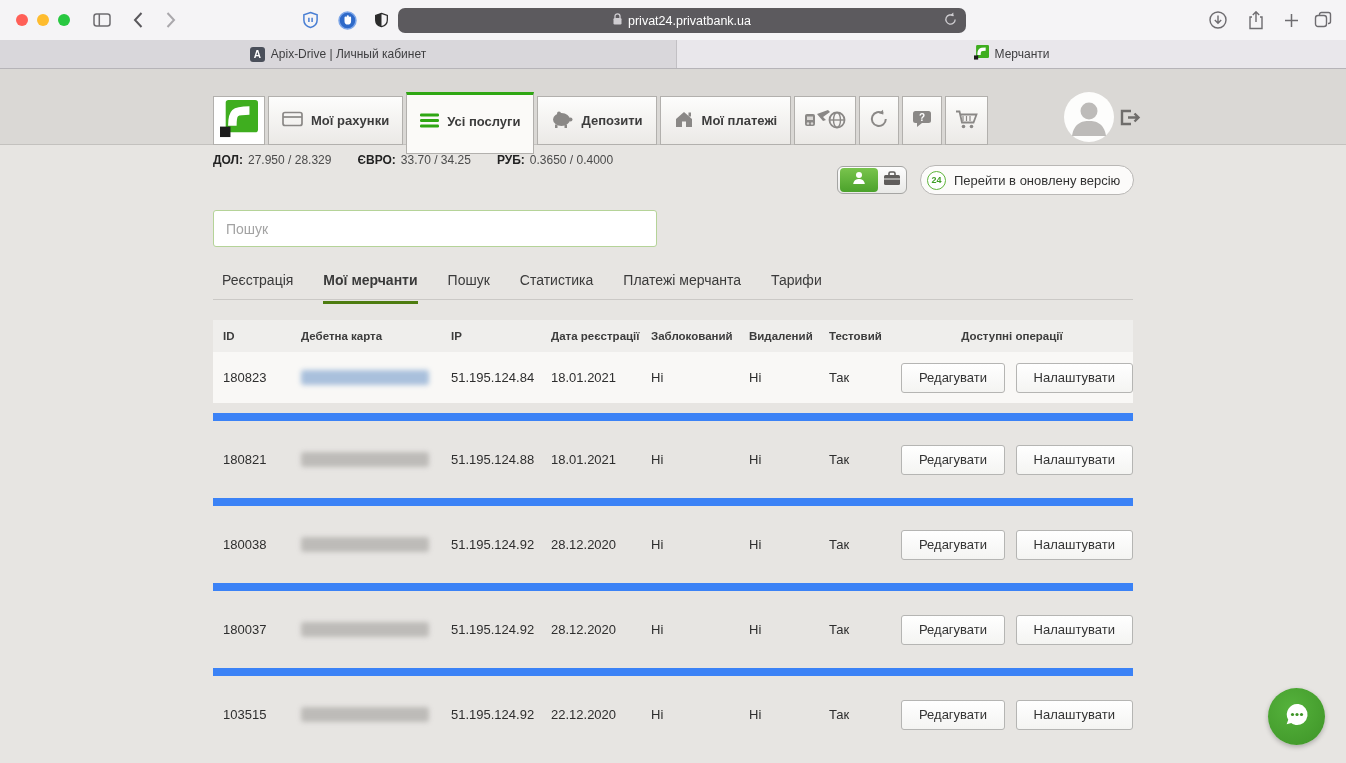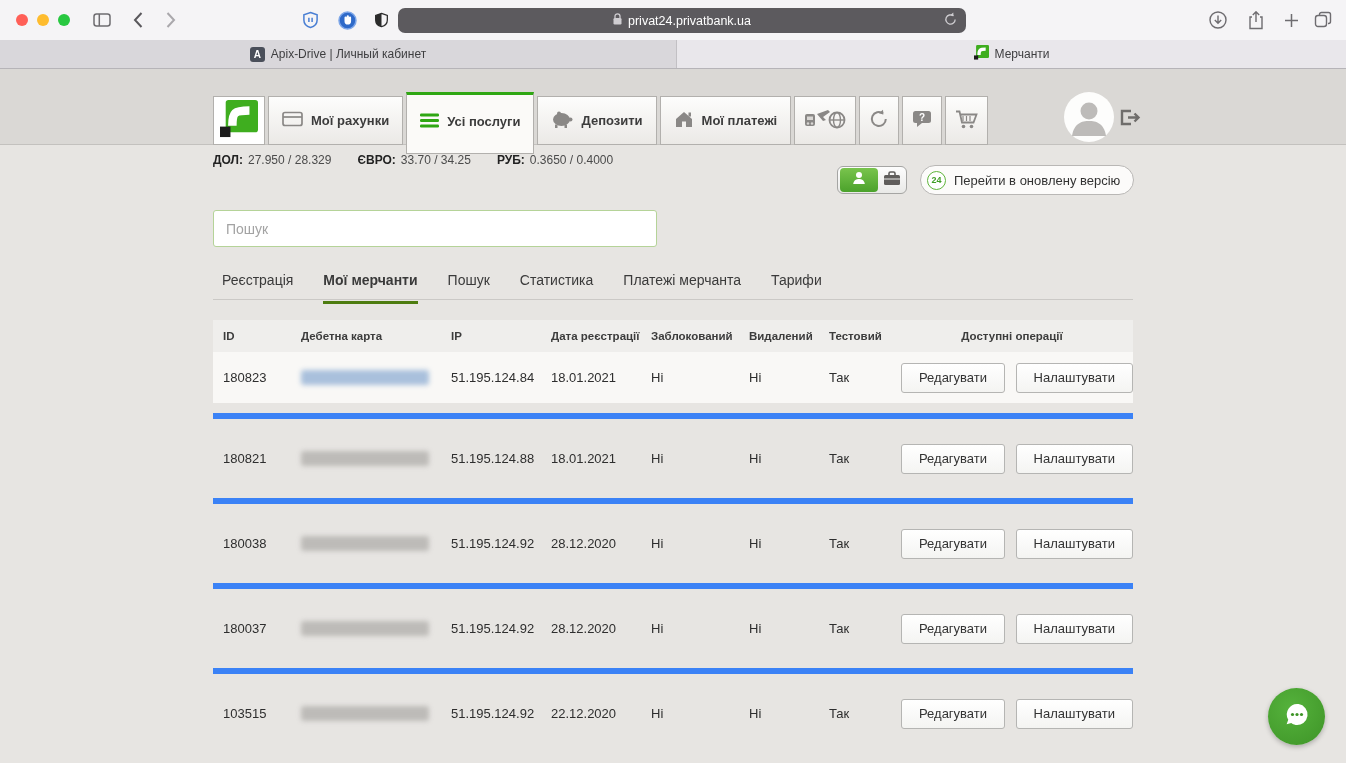--- a/index.html
+++ b/index.html
@@ -64,21 +64,21 @@
   .subdivider { position:absolute; left:213px; top:299px; width:920px; height:1px; background:#cbc9c6; }
 
   
   .table { position:absolute; left:213px; top:320px; width:920px; }
   .thead, .trow { display:grid; grid-template-columns:78px 150px 100px 100px 98px 80px 72px 1fr; align-items:center; }
   .thead { height:32px; background:#efeeec; font-size:11.5px; font-weight:bold; color:#3c3c3c; }
   .thead span, .trow > span { padding-left:10px; }
   .thead span:last-child { text-align:center; padding-left:0; }
   .trow { font-size:13px; color:#2e2e2e; }
   .trow.first { height:51px; background:#f9f8f6; }
-  .trow.tall { height:85px; border-top:6px solid #3b82f6; }
+  .trow.tall { height:85px; border-top:8px solid #3b82f6; }
   .rowspacer { height:10px; }
   .chip { display:block; height:15px; width:128px; border-radius:3px; filter:blur(2.5px); margin-left:10px; }
   .chip.blue { background:#a9c0dc; }
   .chip.gray { background:#b3b1ae; opacity:.8; }
   .actions { display:flex; gap:9px; justify-content:space-between; padding-left:2px; }
   .rbtn { height:30px; padding:0 17px; background:linear-gradient(#fff,#f4f4f2); border:1px solid #b5b5b3;
           border-radius:3px; font-size:13px; color:#333; font-family:"Liberation Sans","DejaVu Sans",sans-serif; cursor:pointer; }
 
   
   .chat { position:absolute; left:1268px; top:688px; width:57px; height:57px; border-radius:50%;

